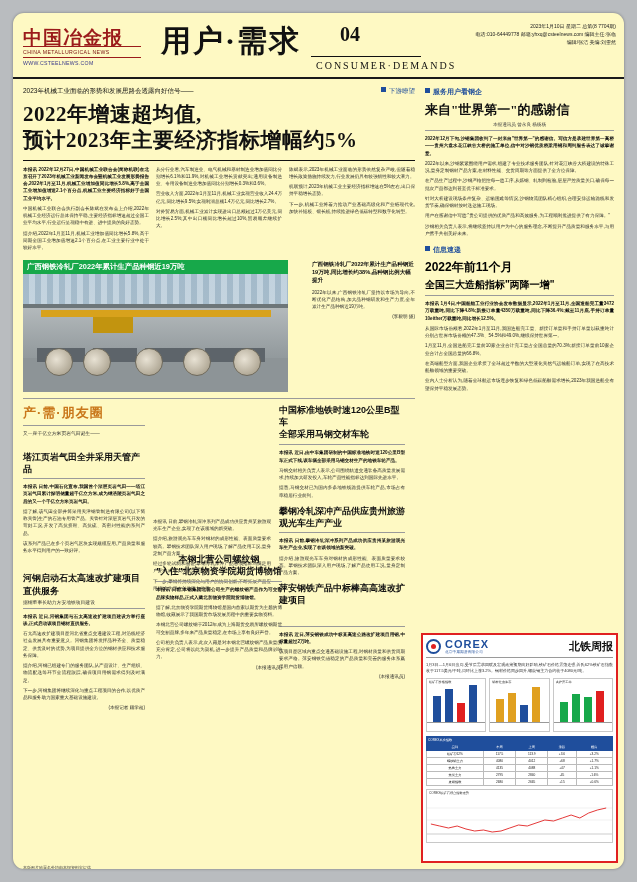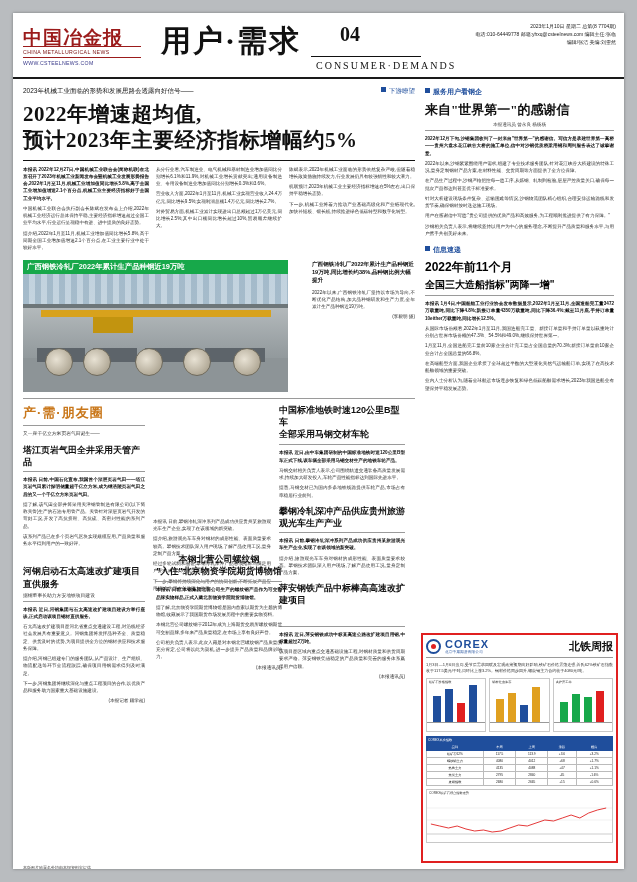--- a/index.html
+++ b/index.html
@@ -4,23 +4,24 @@
 <style>
   html,body{margin:0;padding:0;}
   body{
     width:637px;height:882px;
     background:#b9bcbf;
     font-family:"Liberation Sans", sans-serif;
     overflow:hidden;
   }
   .page{
     position:absolute;left:13px;top:13px;width:611px;height:856px;
-    background:#ffffff;
+    background:#fef9c3;
     box-shadow:0 0 3px rgba(0,0,0,.35);
     overflow:hidden;
+    border-radius:11px;
   }
   
   .masthead{position:relative;height:64px;border-bottom:2px solid #1a1a1a;}
   .logo-cn{
     position:absolute;left:10px;top:12px;
     font-family:"Liberation Serif", serif;
     font-size:19px;font-weight:bold;color:#9b1b1b;letter-spacing:1px;
   }
   .logo-en{
     position:absolute;left:10px;top:36px;font-size:5.2px;color:#7a1010;letter-spacing:.4px;
@@ -197,21 +198,21 @@
     </div>
 
     <div class="thinrule" style="margin-top:6px;"></div>
 
     <div style="display:flex;gap:8px;margin-top:5px;">
 
       <div style="width:122px;">
         <div style="color:#c9771a;font-size:13px;font-weight:bold;letter-spacing:1px;">产·需·朋友圈</div>
         <div class="thinrule" style="margin:3px 0 4px 0;"></div>
         <div style="font-size:4.8px;color:#333;">又一座千亿立方米页岩气田诞生——</div>
-        <div class="sec-h2" style="margin:8px 0 3px 0;">塔江页岩气田全井采用天管产品</div>
+        <div class="sec-h2" style="margin:15px 0 3px 0;">塔江页岩气田全井采用天管产品</div>
         <div class="thinrule" style="margin-bottom:4px;"></div>
         <div class="body-txt">
           <p class="b-lead">本报讯 日前,中国石化宣布,我国首个深层页岩气田——塔江页岩气田累计探明储量超千亿立方米,成为继涪陵页岩气田之后的又一个千亿立方米页岩气田。</p>
           <p>据了解,该气田全部井筒采用天津钢管制造有限公司(以下简称天管)生产的石油专用管产品。天管针对深层页岩气开发的苛刻工况,开发了高抗挤毁、高抗硫、高密封性能的系列产品。</p>
           <p>该系列产品已在多个页岩气区块实现规模应用,产品质量和服务水平得到用户的一致好评。</p>
         </div>
 
         <div class="sec-h2" style="margin:18px 0 2px 0;">河钢启动石太高速改扩建项目直供服务</div>
         <div style="font-size:4.8px;color:#333;margin-bottom:3px;">据钢董事长助力方安地铁项目建设</div>
         <div class="thinrule" style="margin-bottom:4px;"></div>

